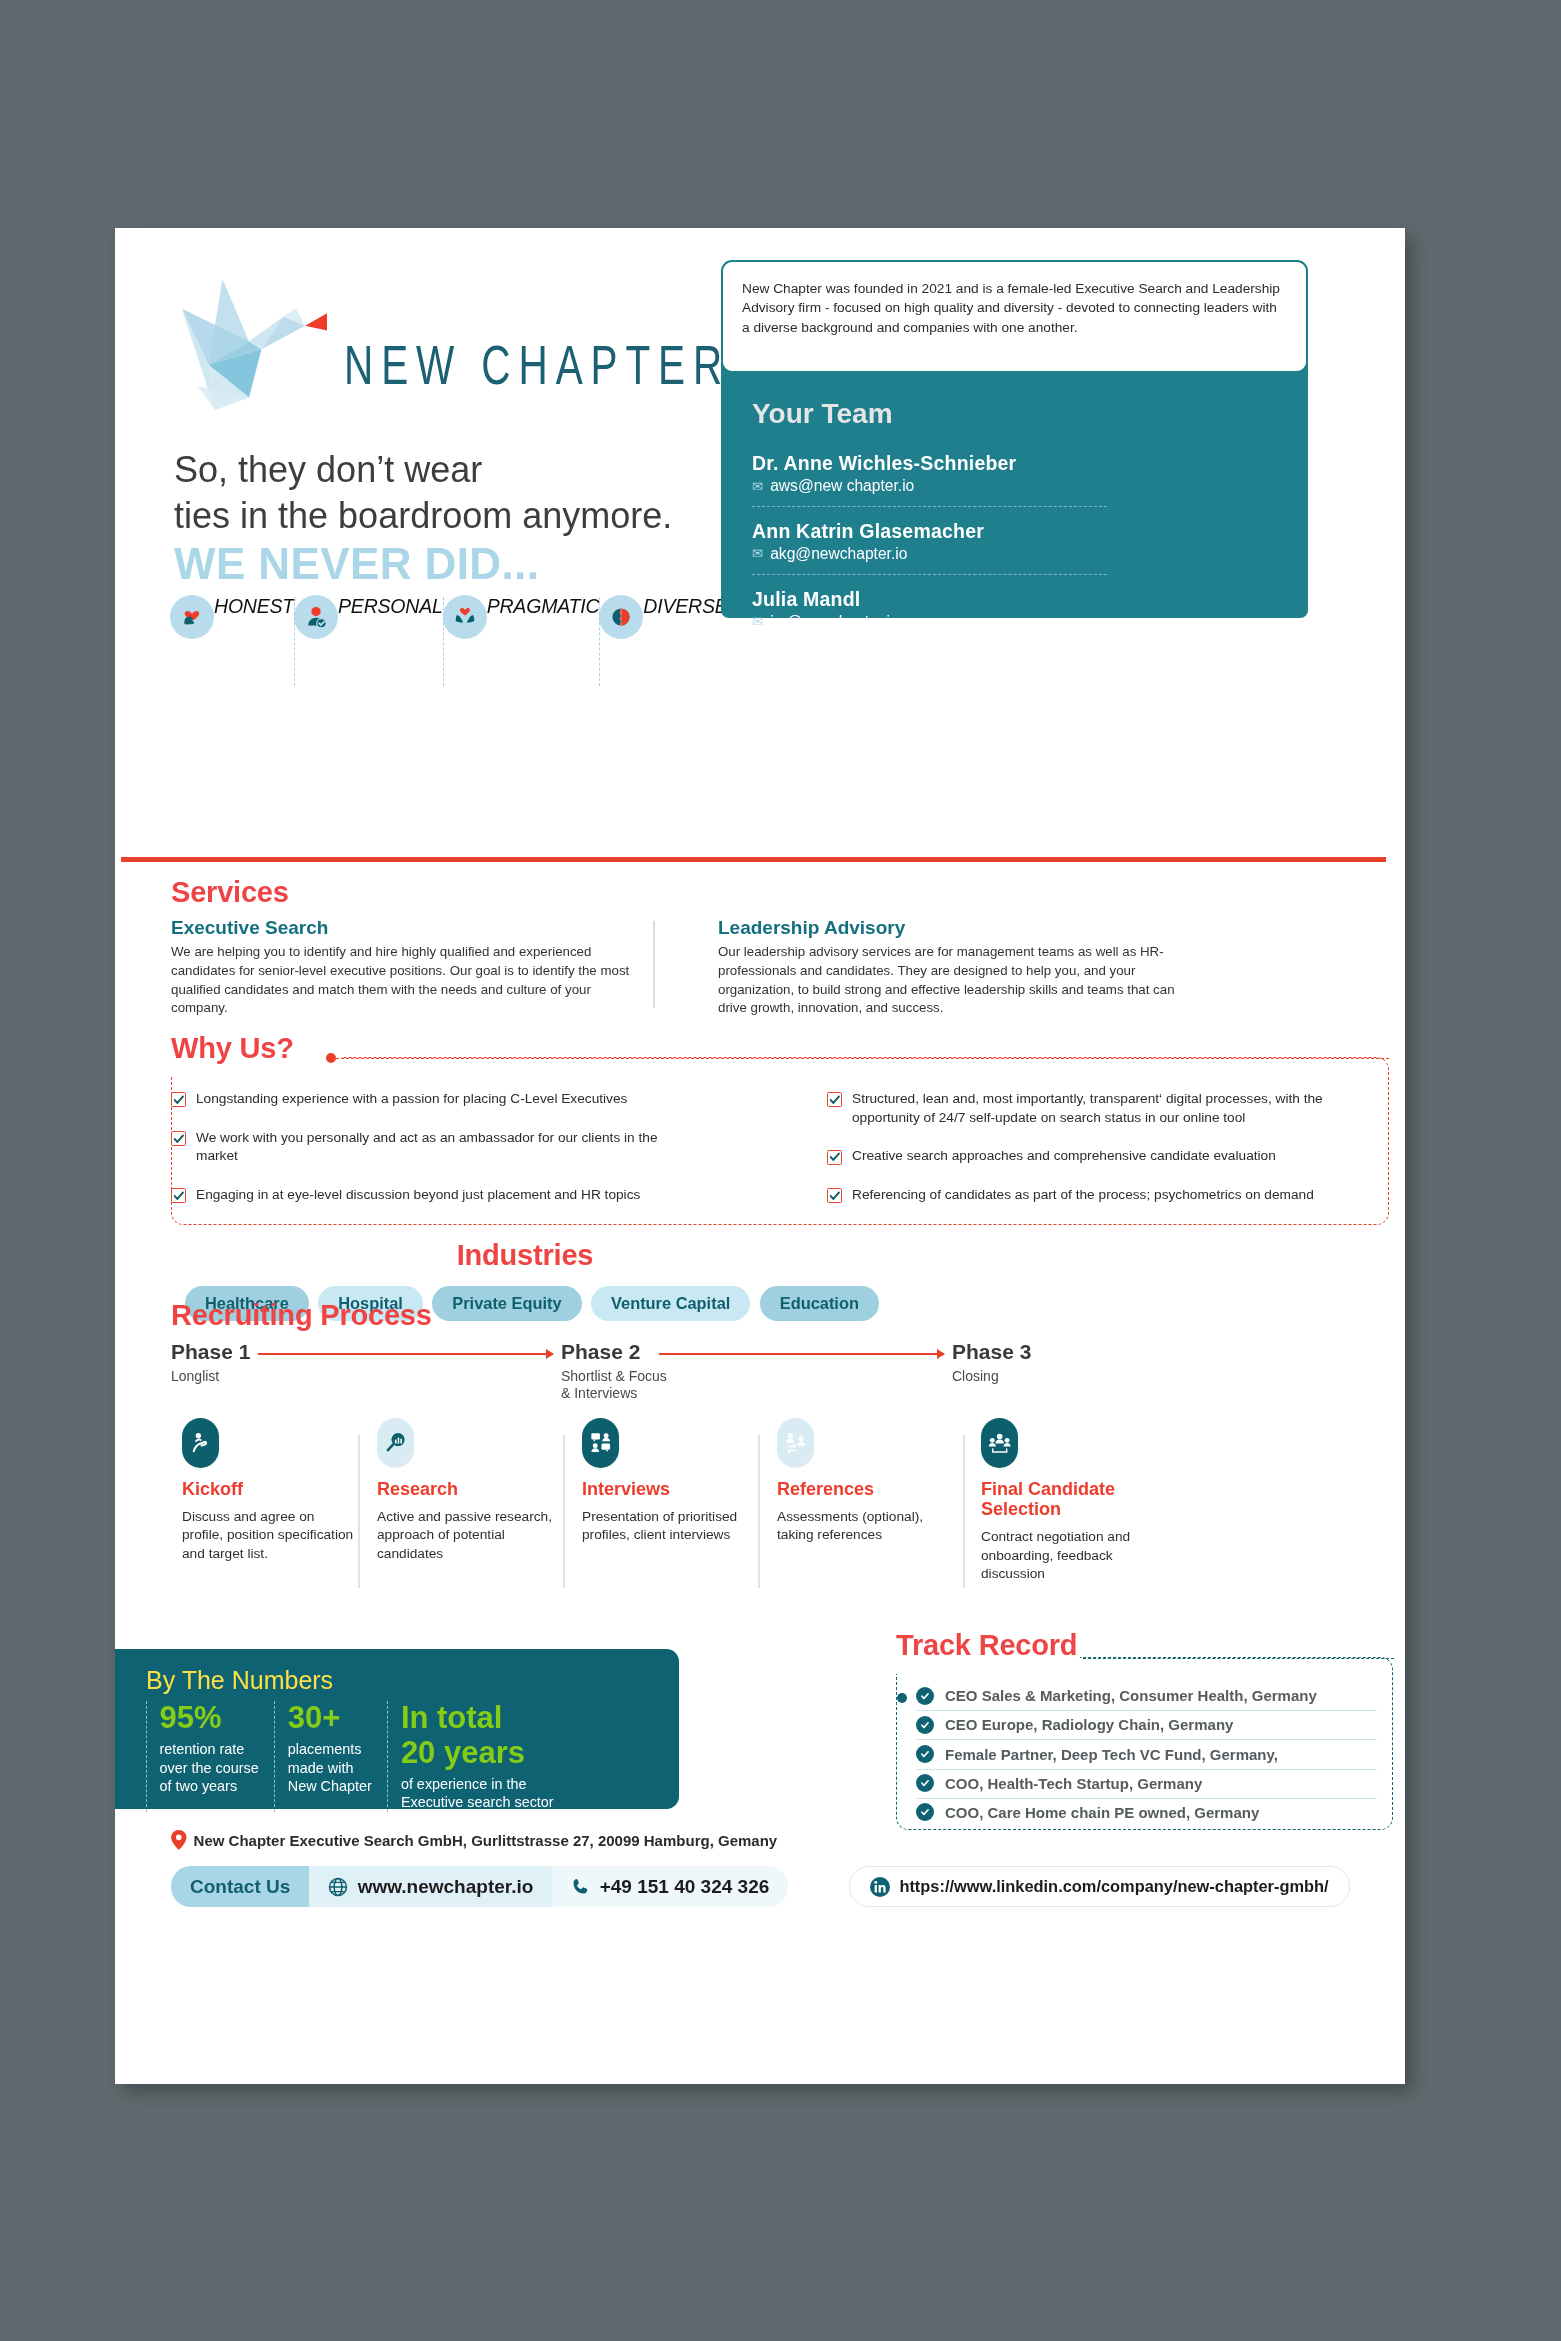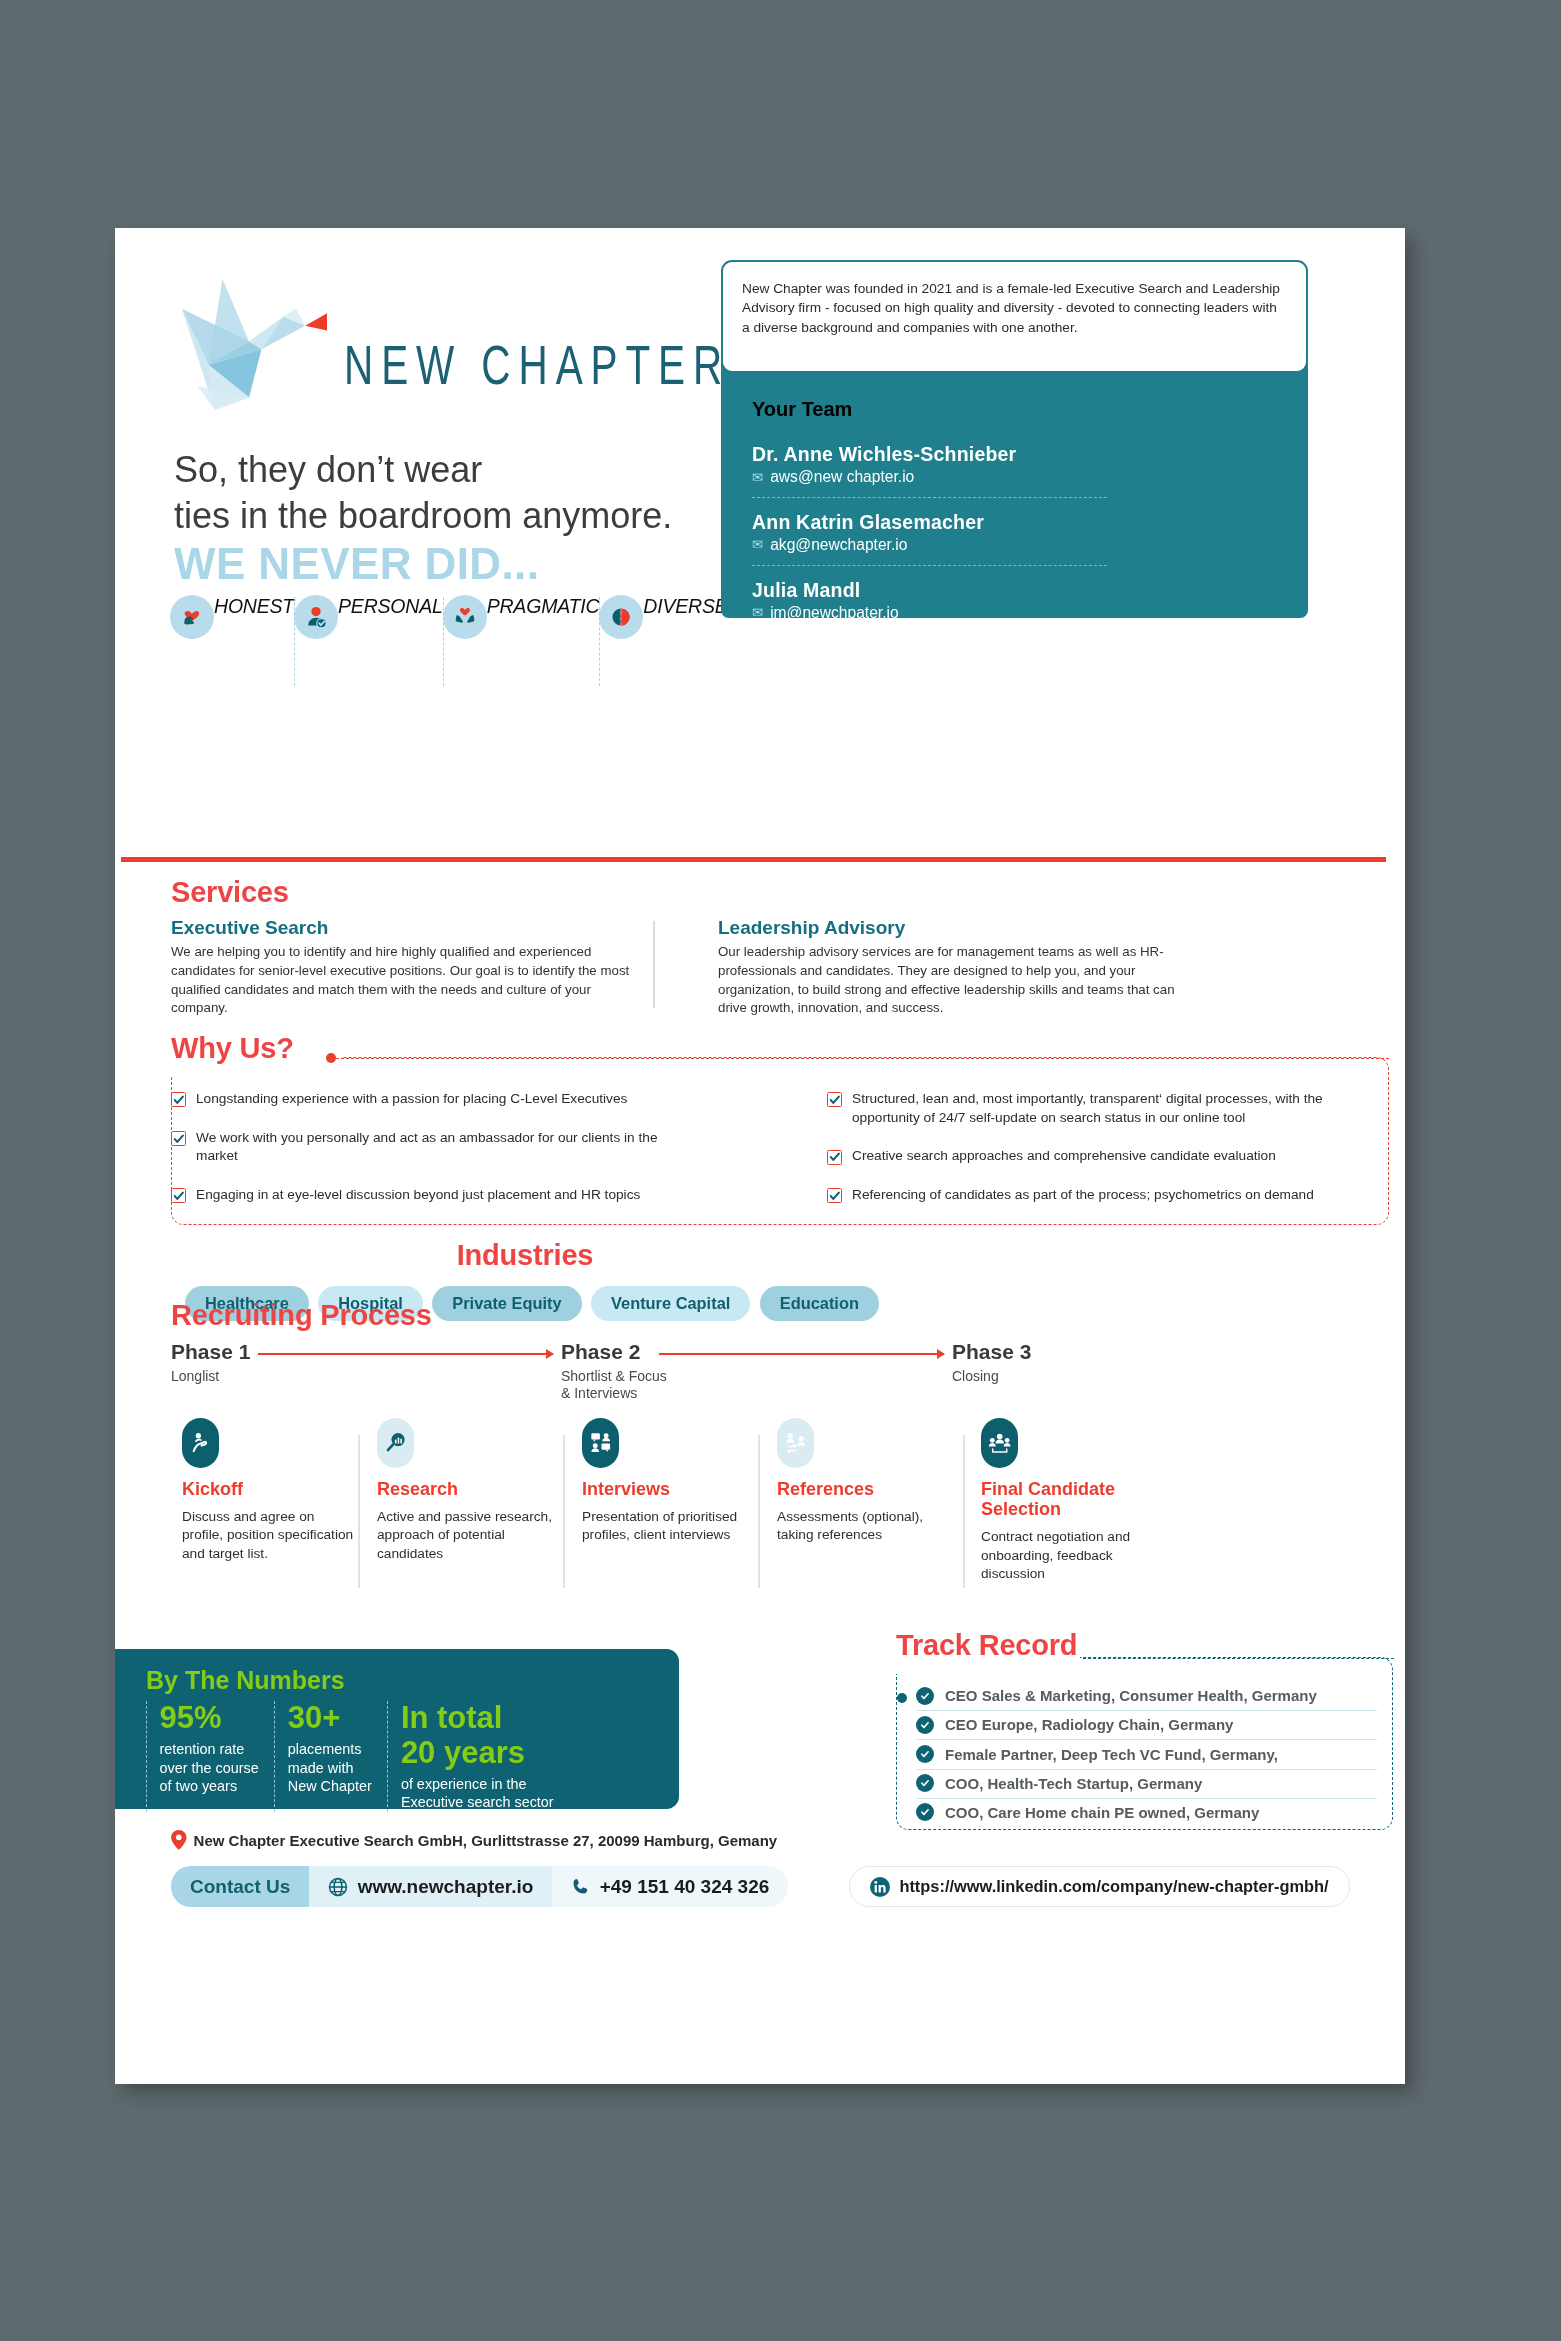--- a/index.html
+++ b/index.html
@@ -37,21 +37,21 @@
     font-size: 13.7px; line-height: 1.42; color: #2b2b2b;
     z-index: 3;
   }
 
   .team-panel {
     position: absolute; left: 606px; top: 95px;
     width: 587px; height: 295px;
     background: #1f7f8c; border-radius: 7.8px;
     padding: 75px 0 0 31px; z-index: 2;
   }
-  .team-title { font-size: 20px; font-weight: bold; color: #000000; margin-bottom: 22px; }
+  .team-title { font-size: 28px; font-weight: bold; color: #e5e5e5; margin-bottom: 22px; }
   .team-member { margin-bottom: 6.2px; }
   .tm-name { font-size: 19.5px; font-weight: bold; color: #ffffff; letter-spacing: 0.2px; }
   .tm-mail { font-size: 15.6px; color: #ffffff; margin-top: 2.3px; display: flex; align-items: center; gap: 7px; }
   .mail-ico { color: #b4dcea; font-size: 13.3px; line-height: 1; }
   .tm-sep { border-top: 1.6px dashed #79b9c9; width: 355px; margin: 11px 0 12.5px 0; }
 
   
   .headline {
     position: absolute; left: 59px; top: 219px;
     font-size: 36px; line-height: 1.28; color: #3d3d3d; font-weight: 400;
@@ -147,21 +147,21 @@
   .step-badge.lightblue { background: #d9ecf3; }
   .step-name { font-size: 18px; font-weight: bold; color: #ef3b2b; margin: 11px 0 0 11px; line-height: 1.12; }
   .step-desc { font-size: 13.7px; line-height: 1.36; color: #2f2f2f; margin: 8.6px 0 0 11px; }
 
   
   .numbers {
     position: absolute; left: 0; top: 1421px; width: 564px; height: 160px;
     background: #0f6271; border-radius: 0 12.5px 12.5px 0;
     padding: 17px 0 0 31px;
   }
-  .num-title { font-size: 25px; font-weight: bold; color: #84cc16; margin-bottom: 6.2px; }
+  .num-title { font-size: 25px; font-weight: normal; color: #fde047; margin-bottom: 6.2px; }
   .num-row { display: flex; }
   .num-cell { padding-left: 12.5px; border-left: 1.6px dashed #8fc3d0; margin-right: 15.6px; }
   .num-big { font-size: 31px; font-weight: bold; color: #84cc16; line-height: 1.12; }
   .num-small { font-size: 14.4px; color: #fff; line-height: 1.30; margin-top: 3.9px; }
 
   
   .track { position: absolute; left: 781px; top: 1401px; width: 500px; }
   .track-frame {
     position: absolute; left: 0; top: 28px; width: 497px; height: 173px;
     border: 1.6px dashed #0f6271; border-radius: 12.5px;

